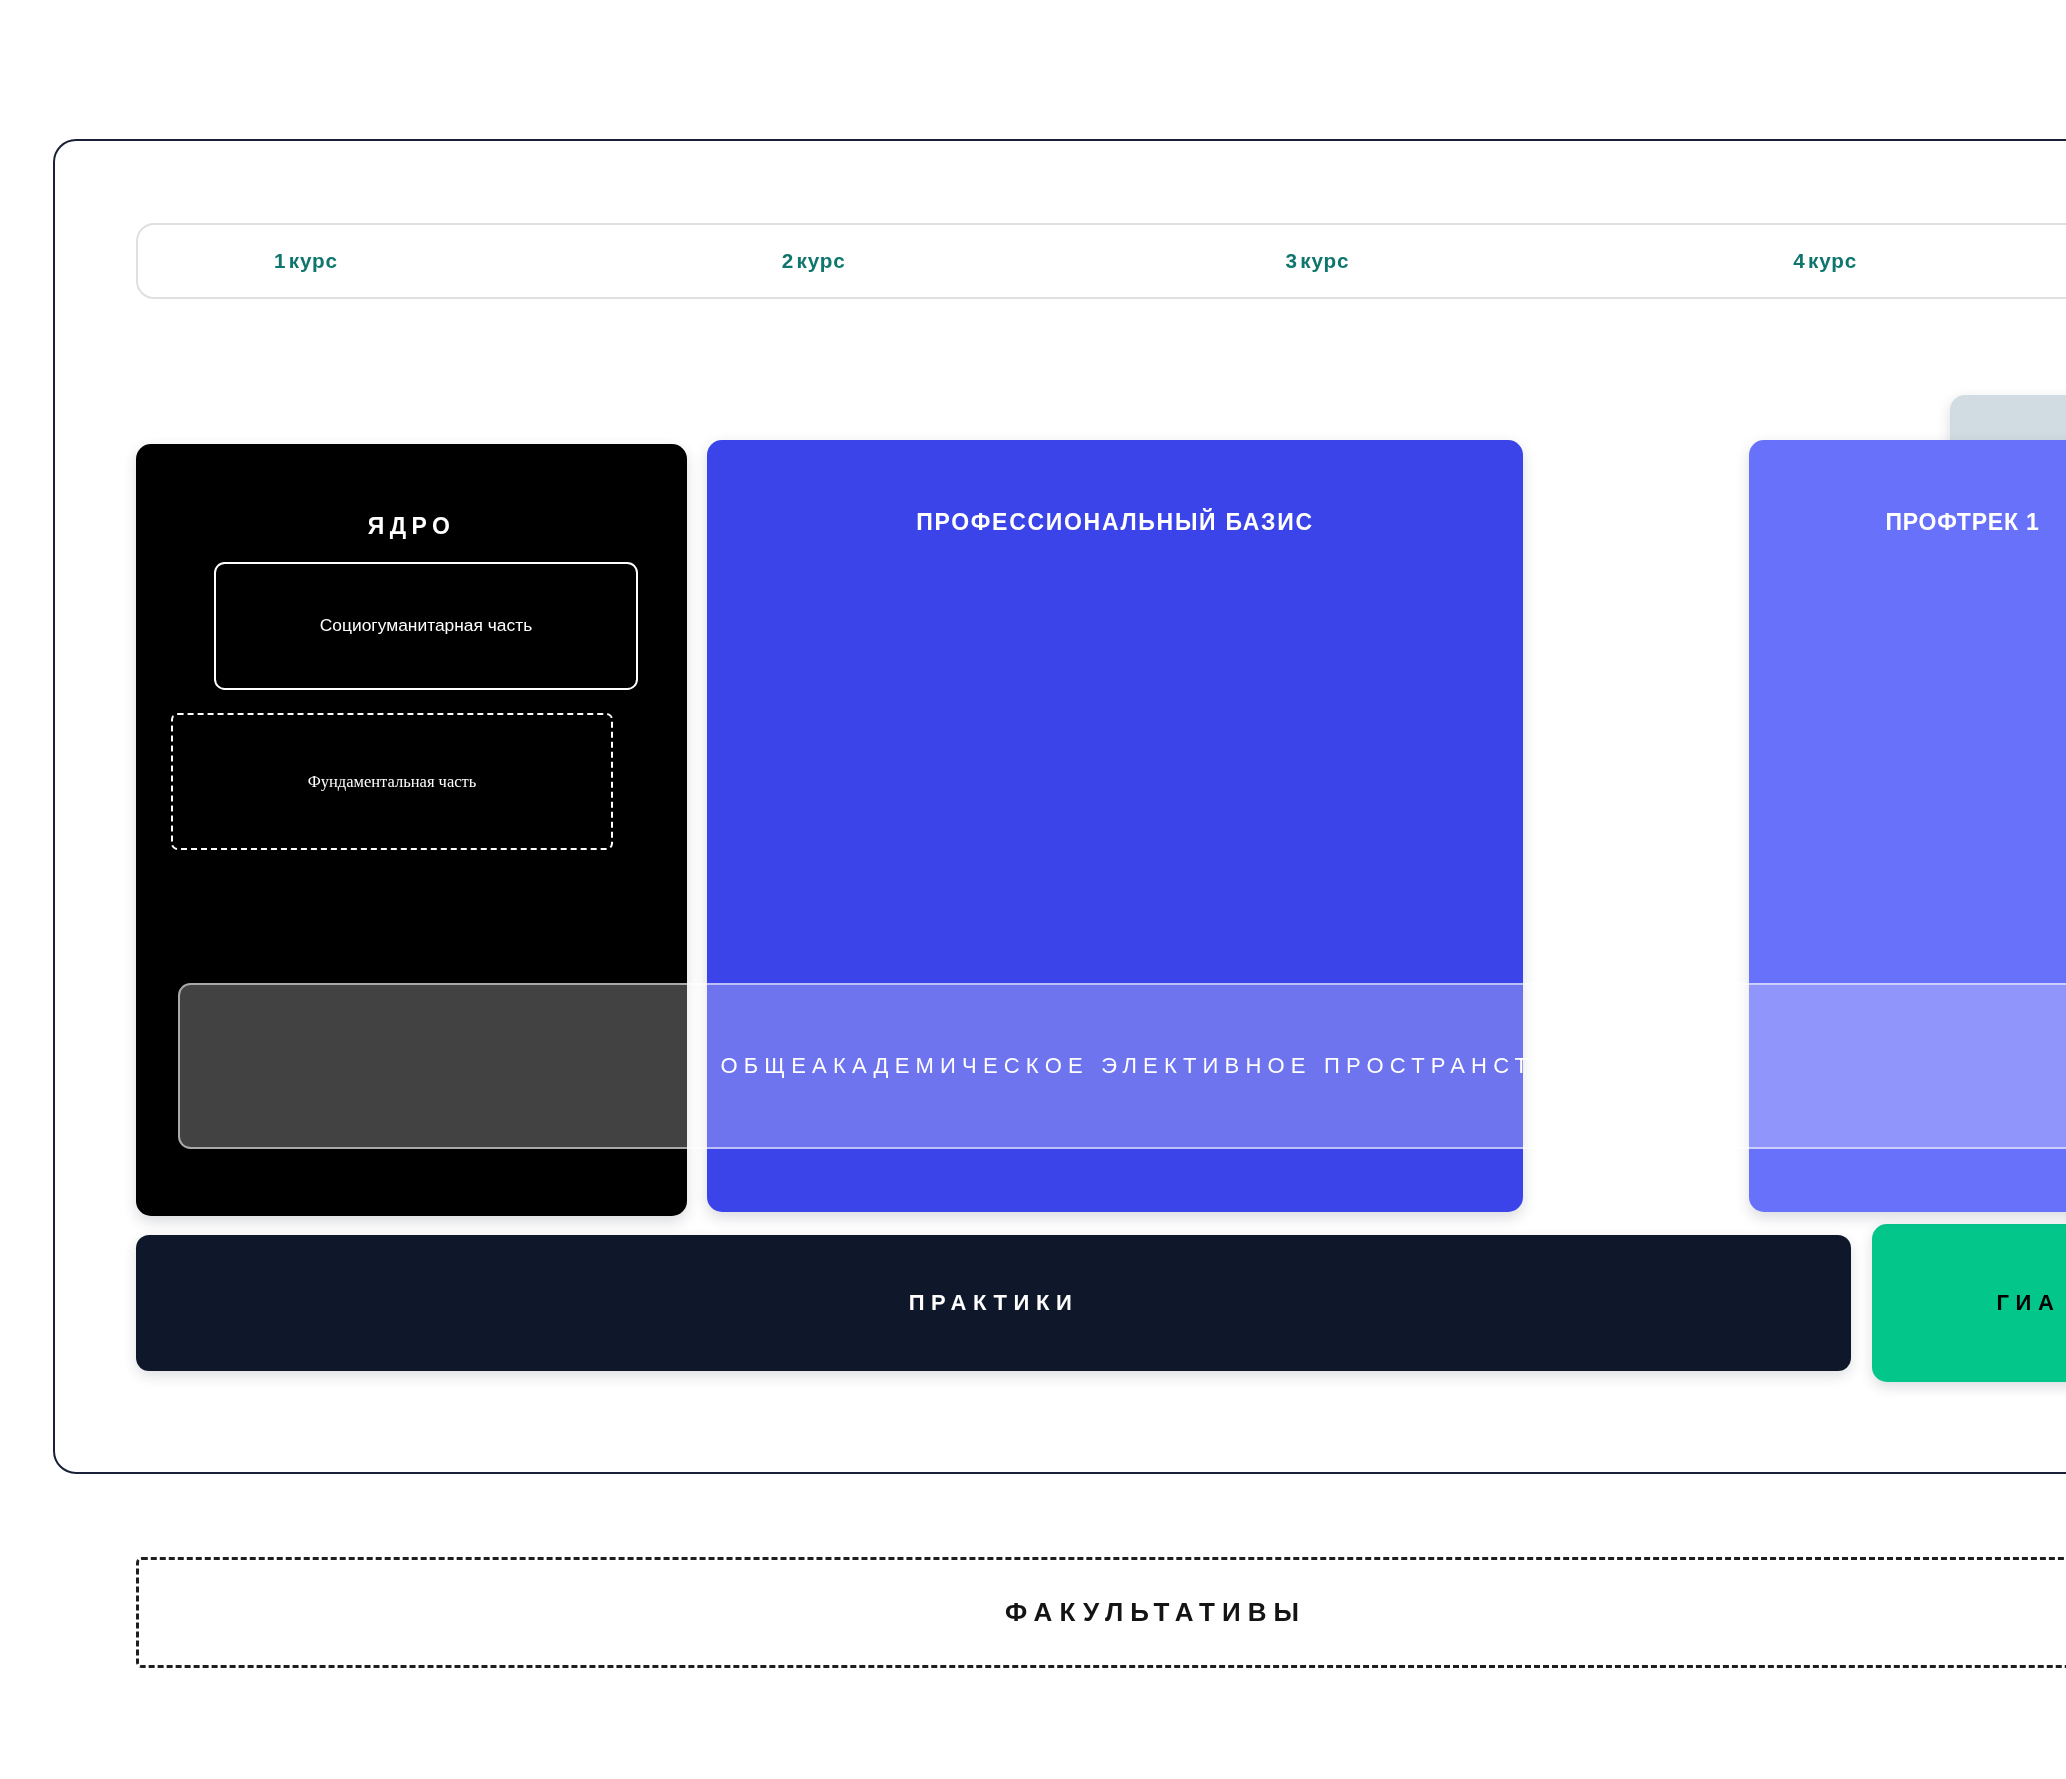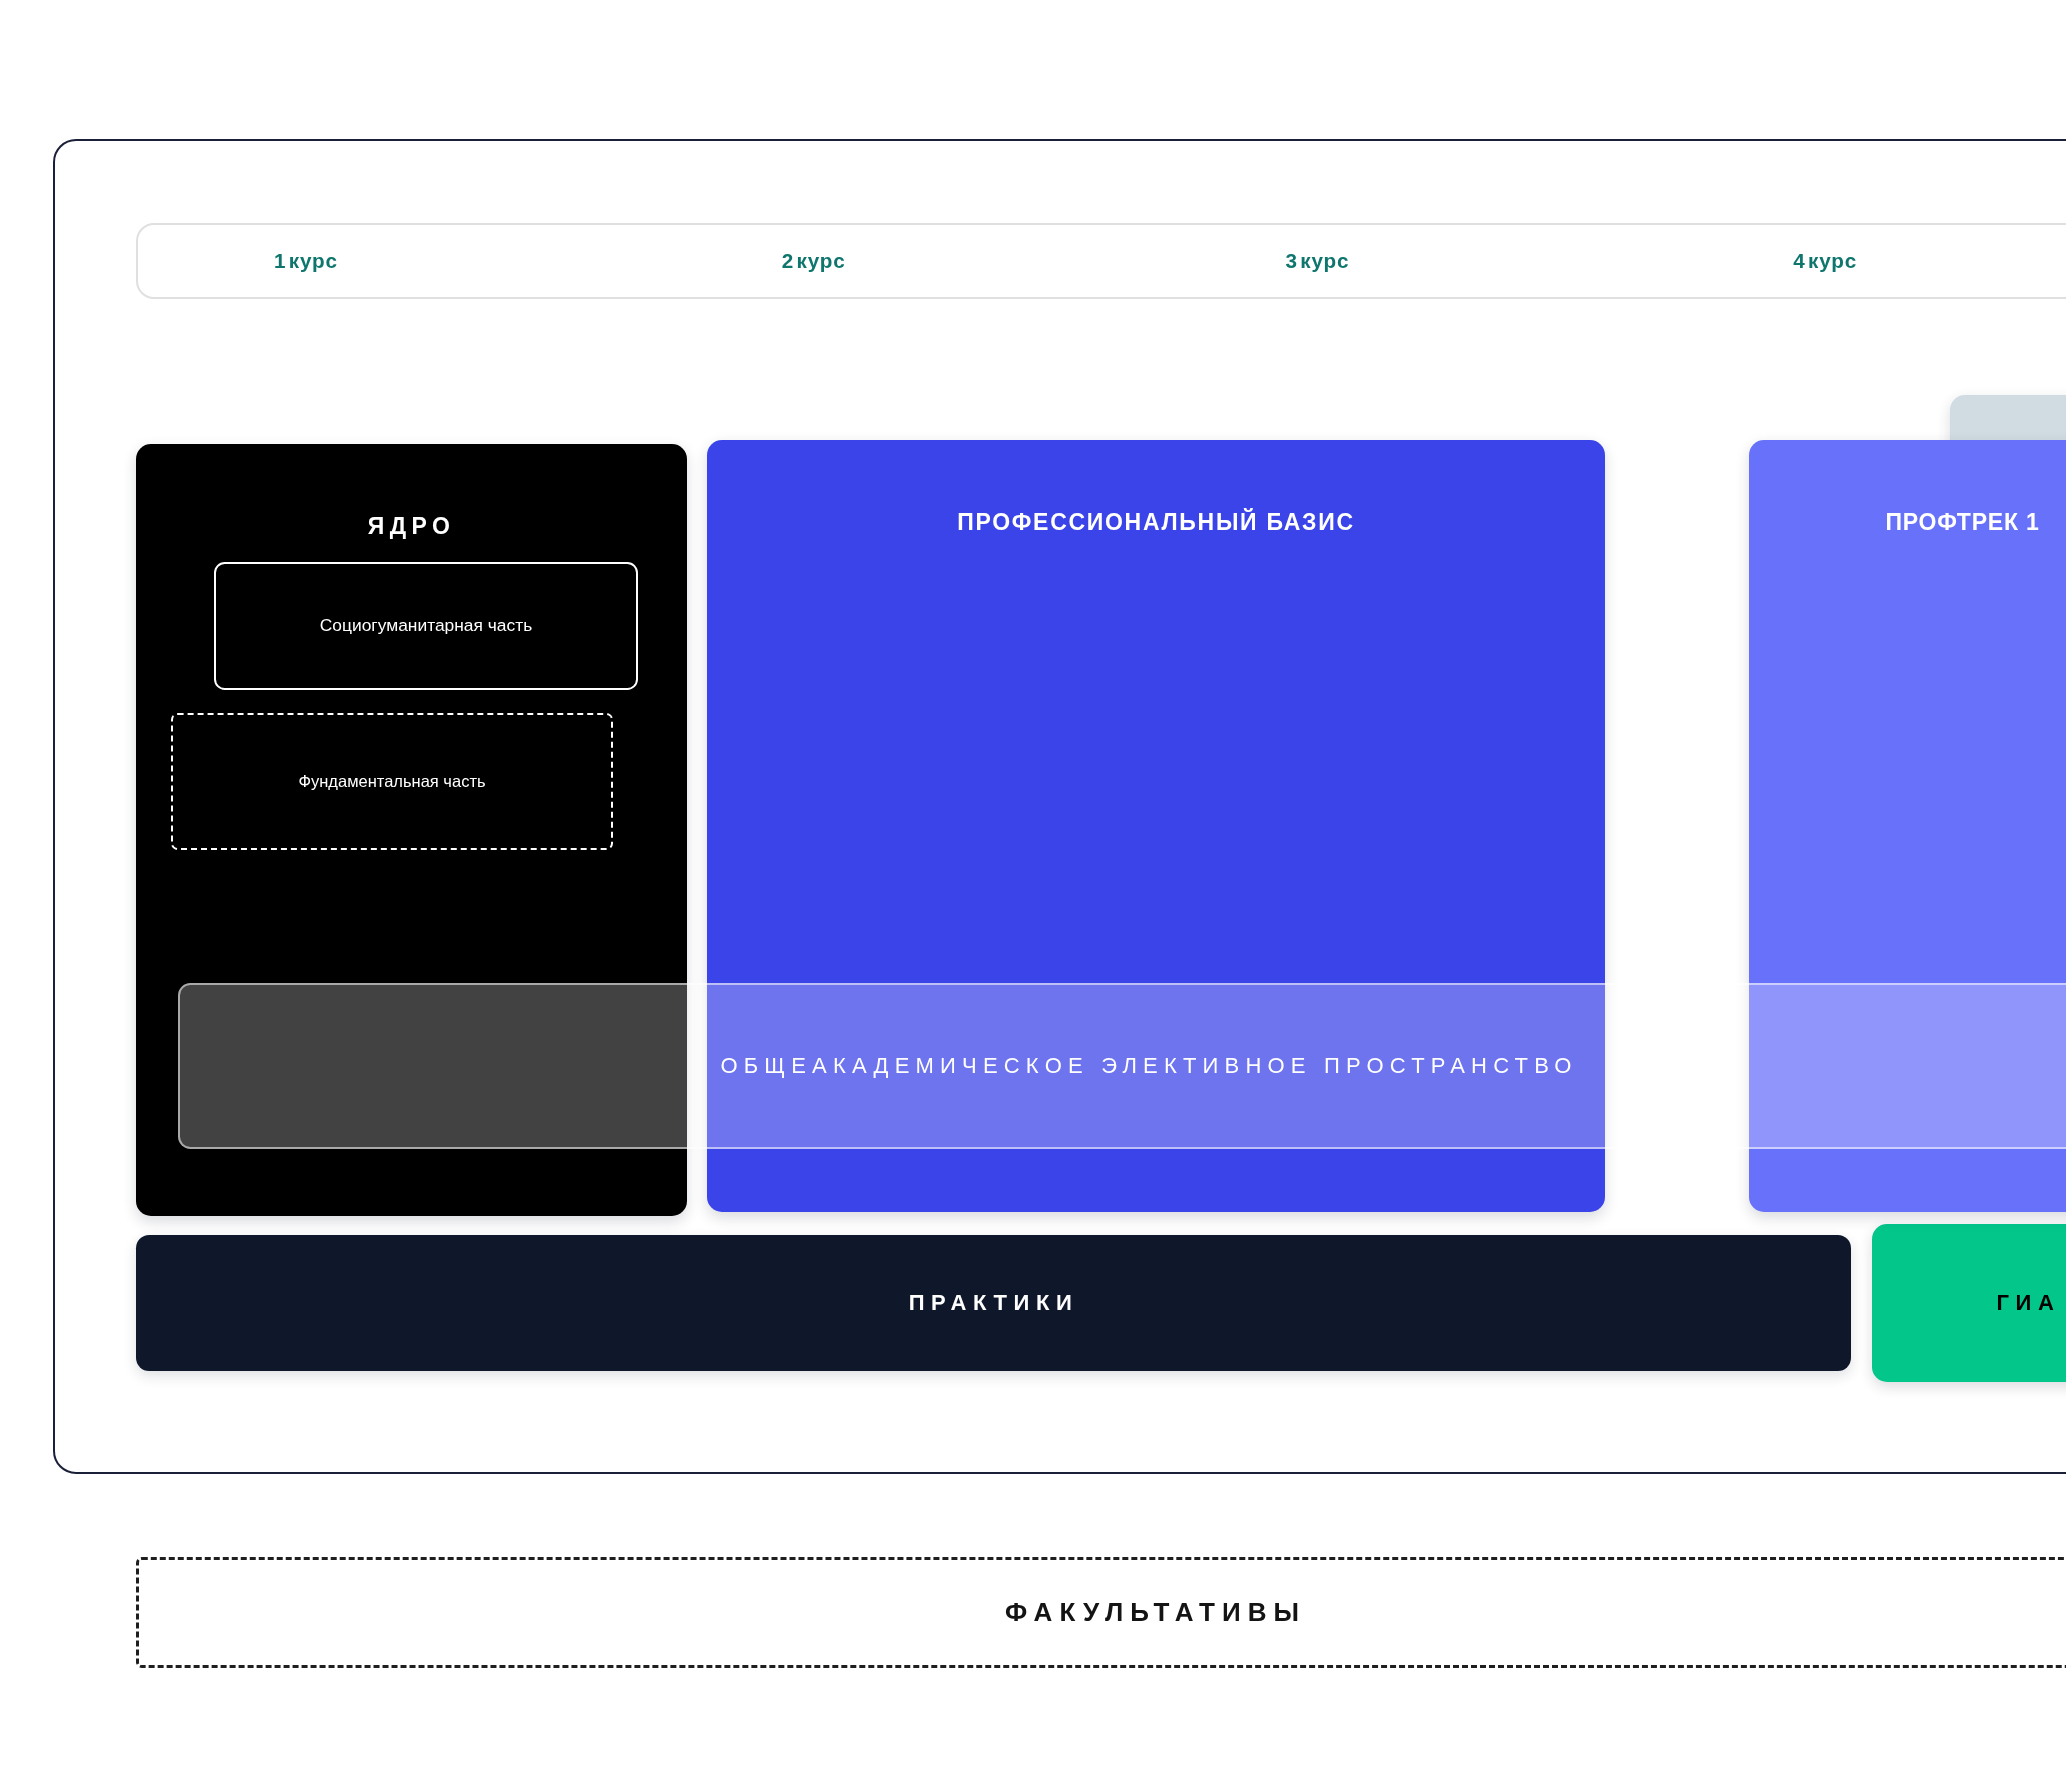--- a/index.html
+++ b/index.html
@@ -123,27 +123,28 @@
     box-sizing: border-box;
     border: 2.9px dashed #ffffff;
     border-radius: 6.6px;
     display: flex;
     align-items: center;
     justify-content: center;
     text-align: right;
     color: #ffffff;
     font-size: 16.5px;
     padding: 0 11.6px;
+    font-family: Liberation Serif, serif;
   }
 
   
   #block-basis {
     left: 707px;
     top: 440px;
-    width: 898px;
+    width: 816px;
     height: 772px;
     background: #3a44e8;
   }
   #basis-title {
     top: 69px;
     font-size: 23px;
     letter-spacing: 1.7px;
   }
 
   

